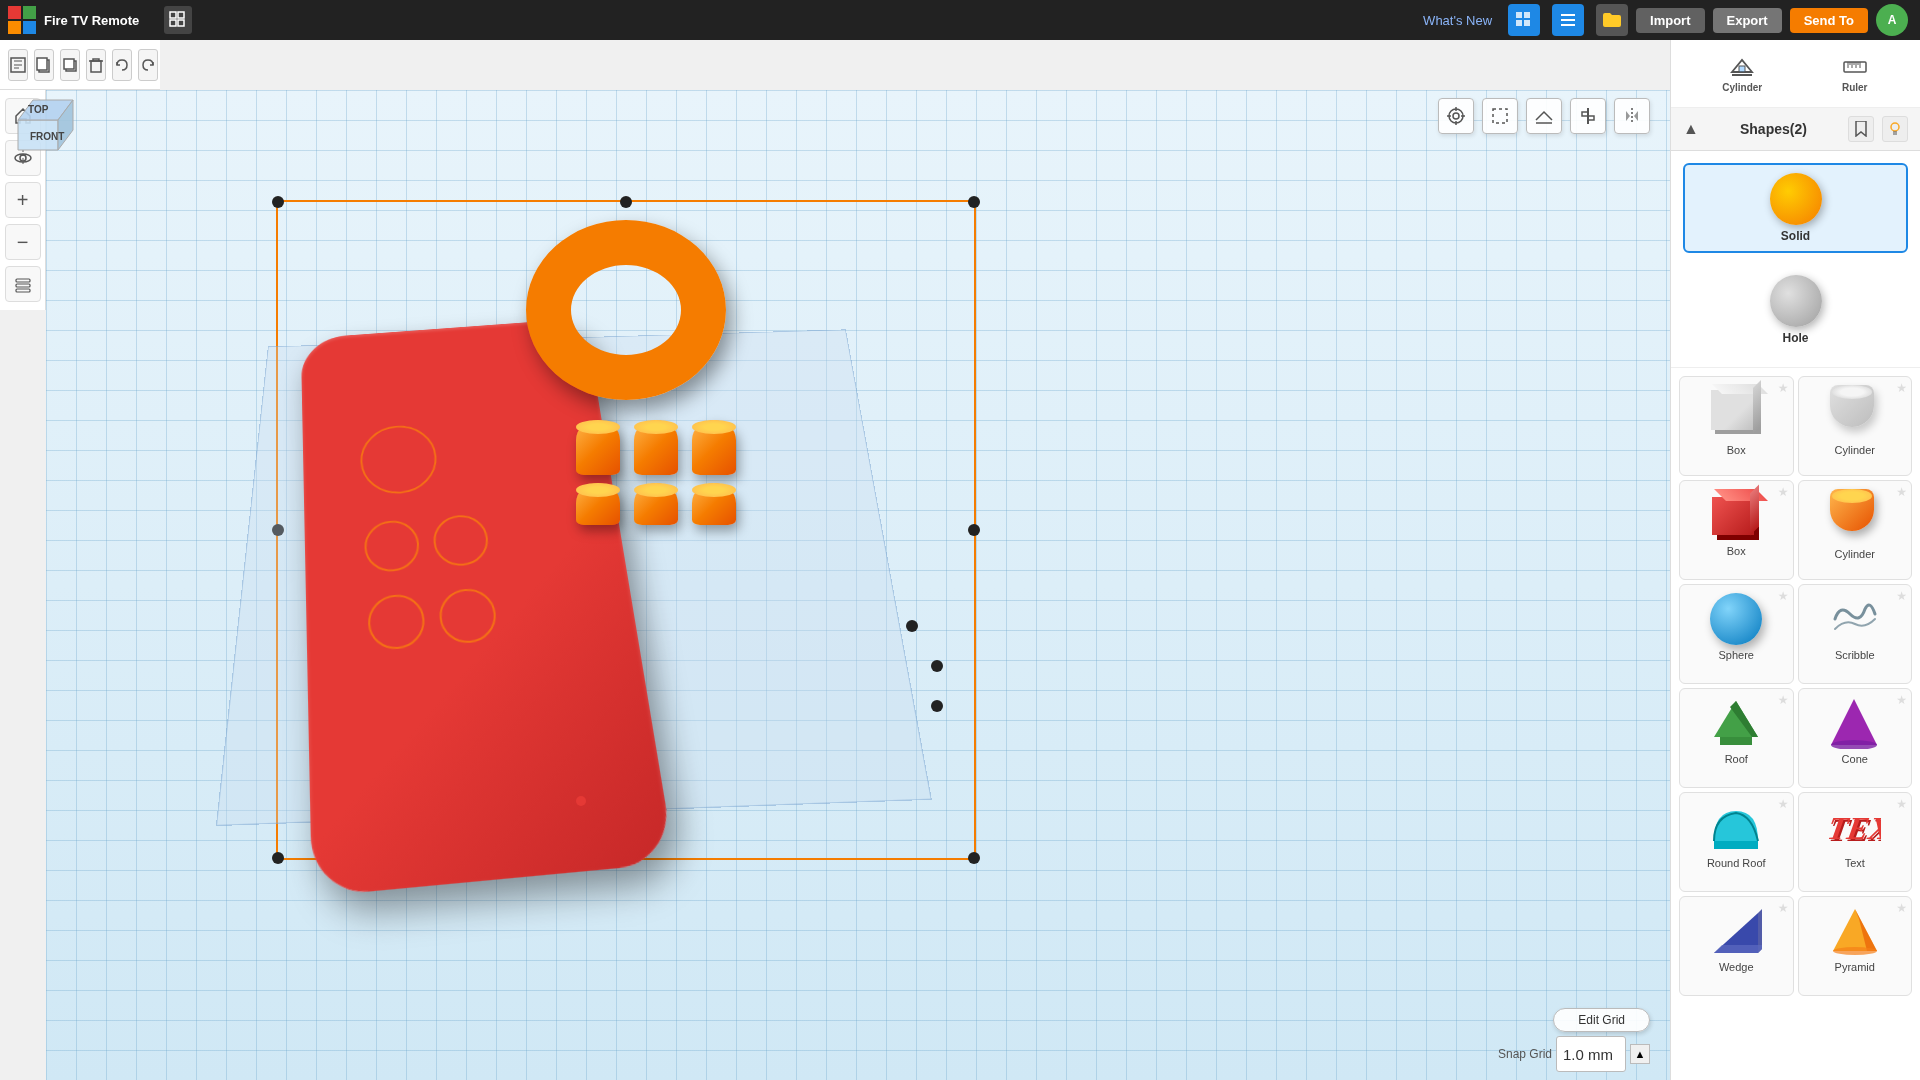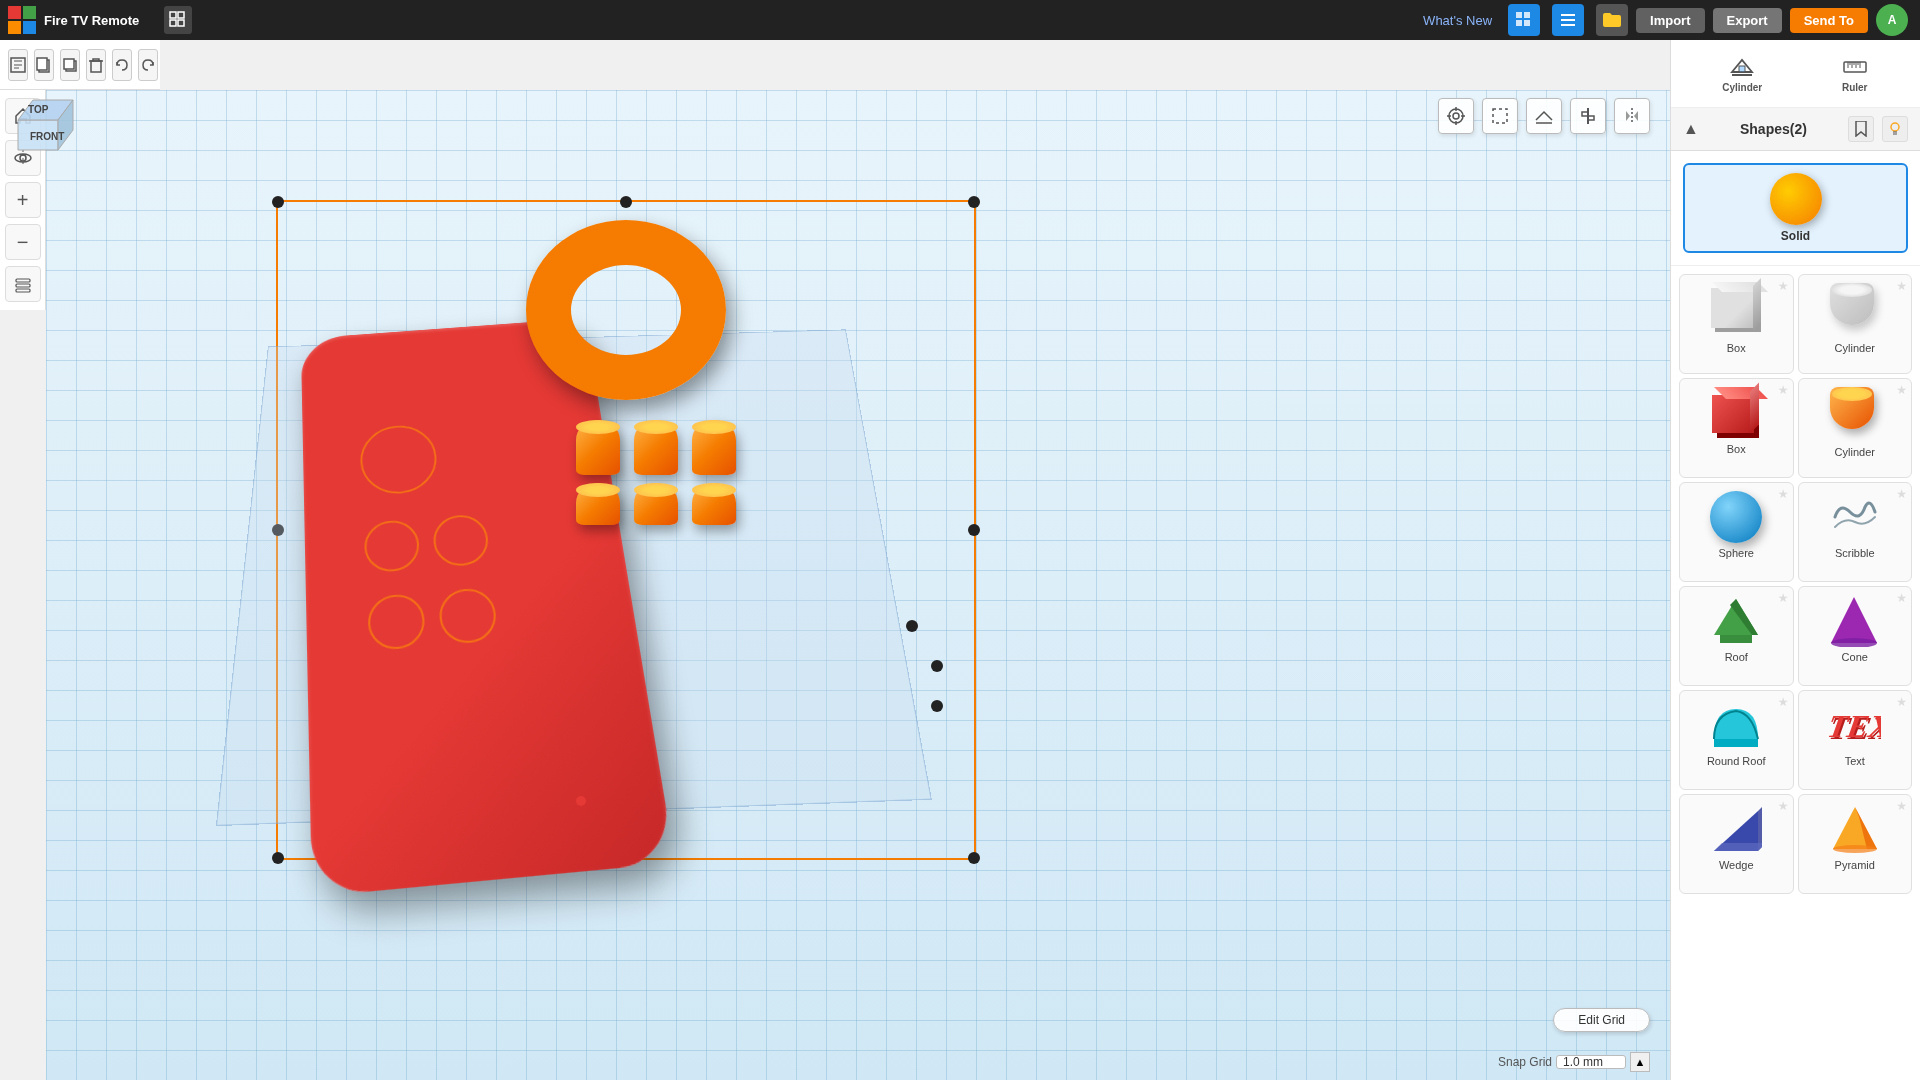--- a/index.html
+++ b/index.html
@@ -130,22 +130,22 @@
       border: 2px solid #f57c00;
       pointer-events: none;
     }
     .sel-handle {
       position: absolute;
       width: 12px; height: 12px;
       background: #222;
       border-radius: 50%;
     }
     .snap-input {
-      width: 70px; height: 14px; border: 1px solid #bbb; border-radius: 3px;
-      padding: 0 6px; font-size: 12px; background: #fff; color: #333;
+      width: 70px; height: 36px; border: 1px solid #bbb; border-radius: 3px;
+      padding: 0 6px; font-size: 15px; background: #fff; color: #333;
     }
 
     
     #right-panel {
       position: absolute; top: 40px; right: 0; width: 250px; bottom: 0;
       background: #fff; border-left: 1px solid #ddd; z-index: 90; overflow-y: auto;
     }
 
     
     #shapes-header {
@@ -614,20 +614,24 @@
         </svg>
       </div>
     </div>
   </div>
 
   <div id="solid-hole-row">
     <div class="sh-btn active">
       <div class="solid-circle"></div>
       <span class="sh-label">Solid</span>
     </div>
+    <div class="sh-btn">
+      <div class="hole-circle"></div>
+      <span class="sh-label">Hole</span>
+    </div>
   </div>
 
 
   <div id="shapes-grid">
 
     <div class="shape-card">
       <span class="star-fav">★</span>
       <div class="shape-box-gray">
         <div class="box-3d"></div>
       </div>

